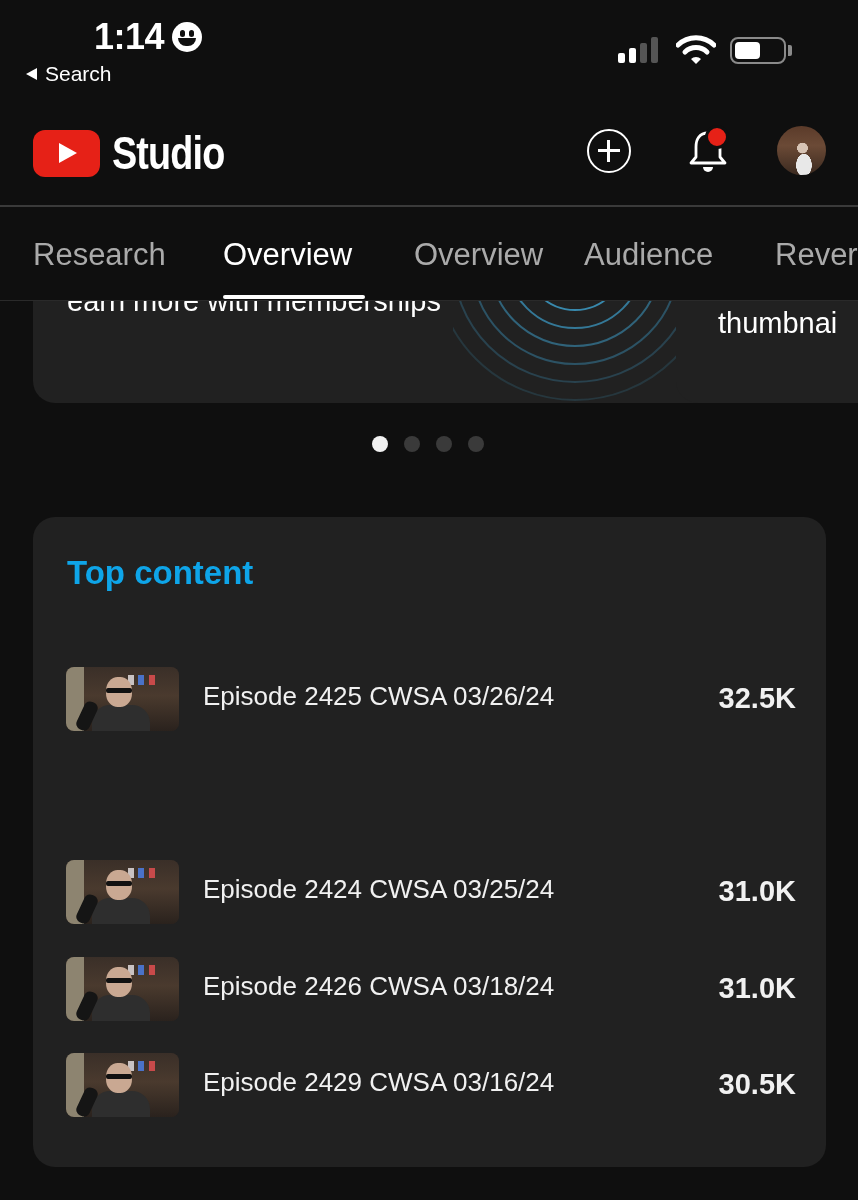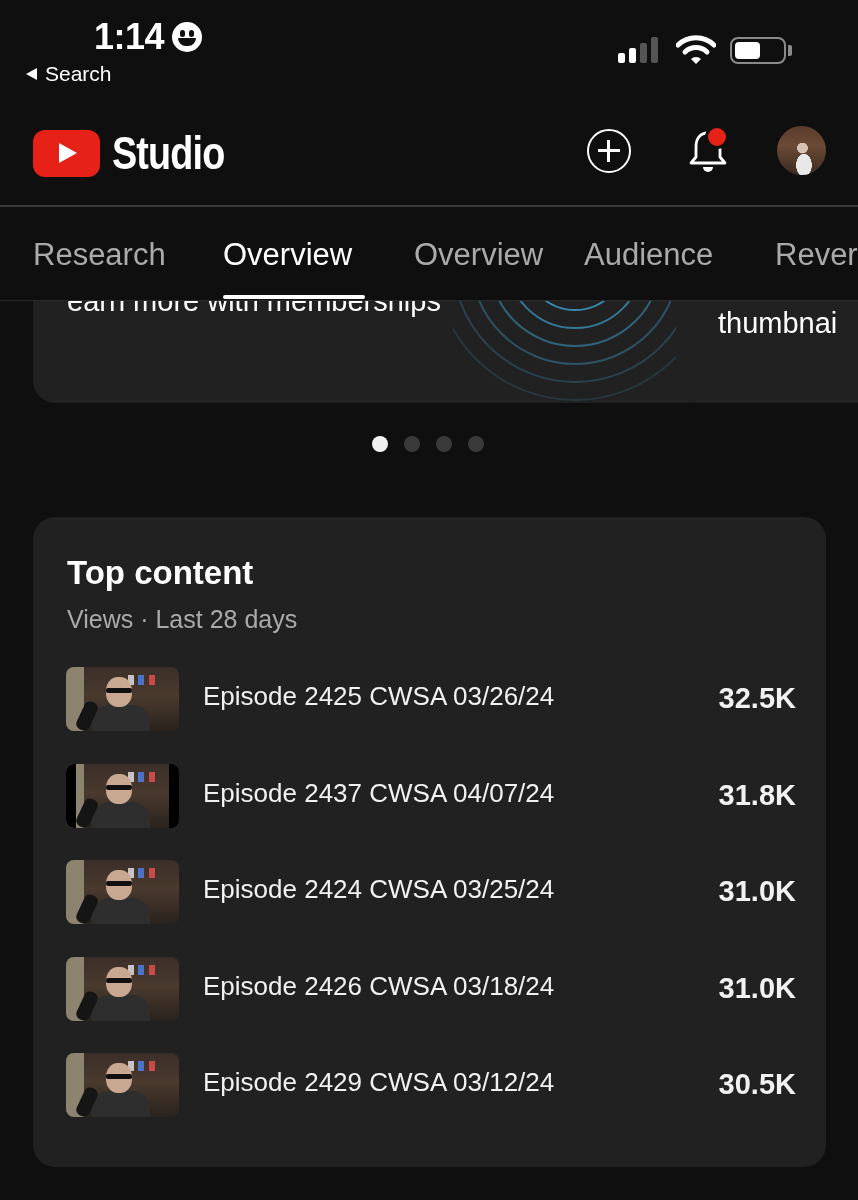--- a/index.html
+++ b/index.html
@@ -52,21 +52,21 @@
     .promo-2 { left: 676px; top: 250px; width: 240px; height: 153px; }
     .promo-title { position: absolute; left: 34px; top: 30px; font-size: 29px; line-height: 42px; color: #fff; width: 380px; }
     .promo-2 .promo-title { left: 42px; top: 52px; }
     .rings { position: absolute; left: 420px; top: -70px; width: 260px; height: 240px; }
     .dots { position: absolute; left: 372px; top: 436px; display: flex; gap: 16px; }
     .dot { width: 16px; height: 16px; border-radius: 50%; background: #3a3a3a; }
     .dot.active { background: #f1f1f1; }
 
     
     .card { position: absolute; left: 33px; top: 517px; width: 793px; height: 650px; background: #212121; border-radius: 22px; }
-    .card-title { position: absolute; left: 34px; top: 37px; font-size: 33px; font-weight: 700; color: #ffffff; text-align: right; }
+    .card-title { position: absolute; left: 34px; top: 37px; font-size: 33px; font-weight: 700; color: #0ea5e9; text-align: right; }
     .card-sub { position: absolute; left: 34px; top: 88px; font-size: 25px; color: #aaaaaa; }
     .row { position: absolute; left: 33px; width: 730px; height: 66px; }
     .thumb { position: absolute; left: 0; top: 0; width: 113px; height: 64px; border-radius: 8px; overflow: hidden; background: #2b2420; }
     .thumb .bg { position: absolute; inset: 0; background: linear-gradient(180deg, #3a2f28 0%, #4a3a2e 45%, #2a221d 100%); }
     .thumb .wall { position: absolute; left: 0; top: 0; width: 18px; height: 100%; background: #8d8470; }
     .thumb .shelf { position: absolute; left: 62px; top: 8px; width: 30px; height: 10px; background: linear-gradient(90deg, #c9c2c2 0 20%, transparent 20% 35%, #4a72c8 35% 55%, transparent 55% 70%, #c84a4a 70% 90%, transparent 90%); }
     .thumb .head { position: absolute; left: 40px; top: 10px; width: 26px; height: 30px; background: #c9a892; border-radius: 45%; }
     .thumb .glasses { position: absolute; left: 40px; top: 21px; width: 26px; height: 5px; background: #111; border-radius: 2px; }
     .thumb .body { position: absolute; left: 26px; top: 38px; width: 58px; height: 30px; background: #2e2e2e; border-radius: 18px 18px 0 0; }
     .thumb .mic { position: absolute; left: 14px; top: 34px; width: 14px; height: 30px; background: #151515; transform: rotate(25deg); border-radius: 6px; }
@@ -145,48 +145,34 @@
   <span class="tab" style="left:33px">Research</span>
   <span class="tab active" style="left:223px">Overview</span>
   <span class="tab" style="left:414px">Overview</span>
   <span class="tab" style="left:584px">Audience</span>
   <span class="tab" style="left:775px">Rever</span>
   <div class="tab-underline"></div>
 </div>
 
 <div class="card">
   <div class="card-title">Top content</div>
-  <div class="card-sub">Views · Last 28 days</div>
 
   <div class="row" style="top:150px">
     <div class="thumb">
         <div class="bg"></div>
         <div class="wall"></div>
         <div class="shelf"></div>
         <div class="body"></div>
         <div class="head"></div>
         <div class="glasses"></div>
         <div class="mic"></div>
       </div>
     <span class="row-title">Episode 2425 CWSA 03/26/24</span>
     <span class="row-value">32.5K</span>
   </div>
-  <div class="row" style="top:247px">
-    <div class="thumb lb">
-        <div class="bg"></div>
-        <div class="wall"></div>
-        <div class="shelf"></div>
-        <div class="body"></div>
-        <div class="head"></div>
-        <div class="glasses"></div>
-        <div class="mic"></div>
-      </div>
-    <span class="row-title">Episode 2437 CWSA 04/07/24</span>
-    <span class="row-value">31.8K</span>
-  </div>
   <div class="row" style="top:343px">
     <div class="thumb">
         <div class="bg"></div>
         <div class="wall"></div>
         <div class="shelf"></div>
         <div class="body"></div>
         <div class="head"></div>
         <div class="glasses"></div>
         <div class="mic"></div>
       </div>
@@ -209,16 +195,16 @@
   <div class="row" style="top:536px">
     <div class="thumb">
         <div class="bg"></div>
         <div class="wall"></div>
         <div class="shelf"></div>
         <div class="body"></div>
         <div class="head"></div>
         <div class="glasses"></div>
         <div class="mic"></div>
       </div>
-    <span class="row-title">Episode 2429 CWSA 03/12/24</span>
+    <span class="row-title">Episode 2429 CWSA 03/16/24</span>
     <span class="row-value">30.5K</span>
   </div>
 </div>
 
 </body></html>

